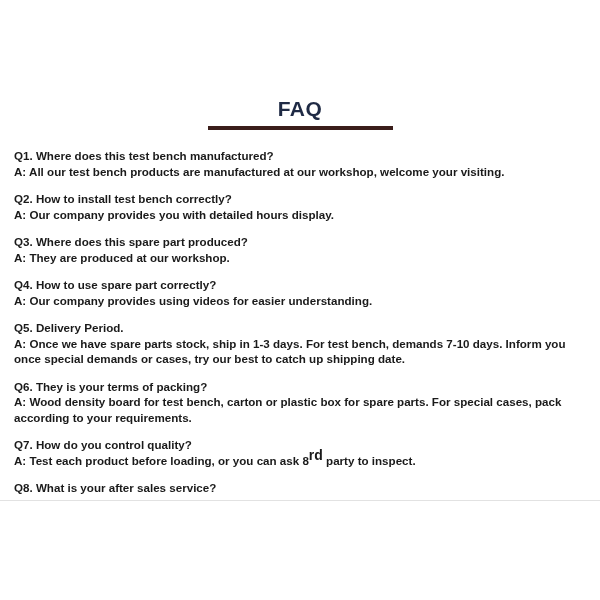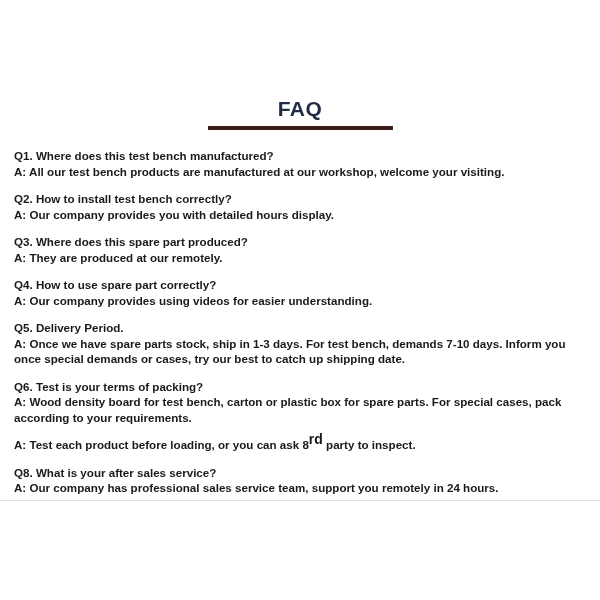--- a/index.html
+++ b/index.html
@@ -91,39 +91,40 @@
         <p class="faq-a">A: All our test bench products are manufactured at our workshop, welcome your visiting.</p>
       </div>
 
       <div class="faq-item">
         <p class="faq-q">Q2. How to install test bench correctly?</p>
         <p class="faq-a">A: Our company provides you with detailed hours display.</p>
       </div>
 
       <div class="faq-item">
         <p class="faq-q">Q3. Where does this spare part produced?</p>
-        <p class="faq-a">A: They are produced at our remotely.</p>
+        <p class="faq-a">A: They are produced at our workshop.</p>
       </div>
 
       <div class="faq-item">
         <p class="faq-q">Q4. How to use spare part correctly?</p>
         <p class="faq-a">A: Our company provides using videos for easier understanding.</p>
       </div>
 
       <div class="faq-item">
         <p class="faq-q">Q5. Delivery Period.</p>
         <p class="faq-a">A: Once we have spare parts stock, ship in 1-3 days. For test bench, demands 7-10 days. Inform you once special demands or cases, try our best to catch up shipping date.</p>
       </div>
 
       <div class="faq-item">
-        <p class="faq-q">Q6. Test is your terms of packing?</p>
+        <p class="faq-q">Q6. They is your terms of packing?</p>
         <p class="faq-a">A: Wood density board for test bench, carton or plastic box for spare parts. For special cases, pack according to your requirements.</p>
       </div>
 
       <div class="faq-item">
+        <p class="faq-q">Q7. How do you control quality?</p>
         <p class="faq-a"><span>A: Test each product before loading, or you can ask 8</span><sup>rd</sup><span> party to inspect.</span></p>
       </div>
 
       <div class="faq-item">
         <p class="faq-q">Q8. What is your after sales service?</p>
         <p class="faq-a">A: Our company has professional sales service team, support you remotely in 24 hours.</p>
       </div>
 
     </div>
   </div>

